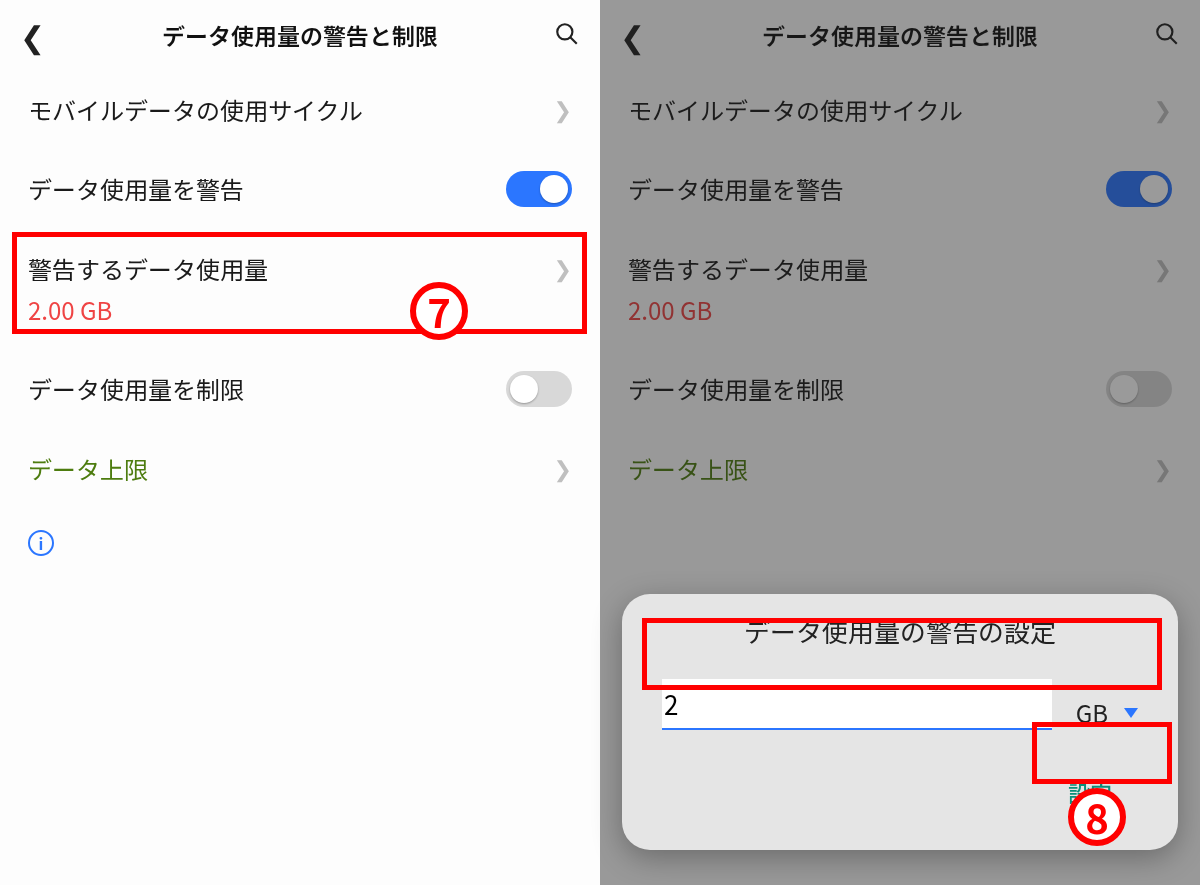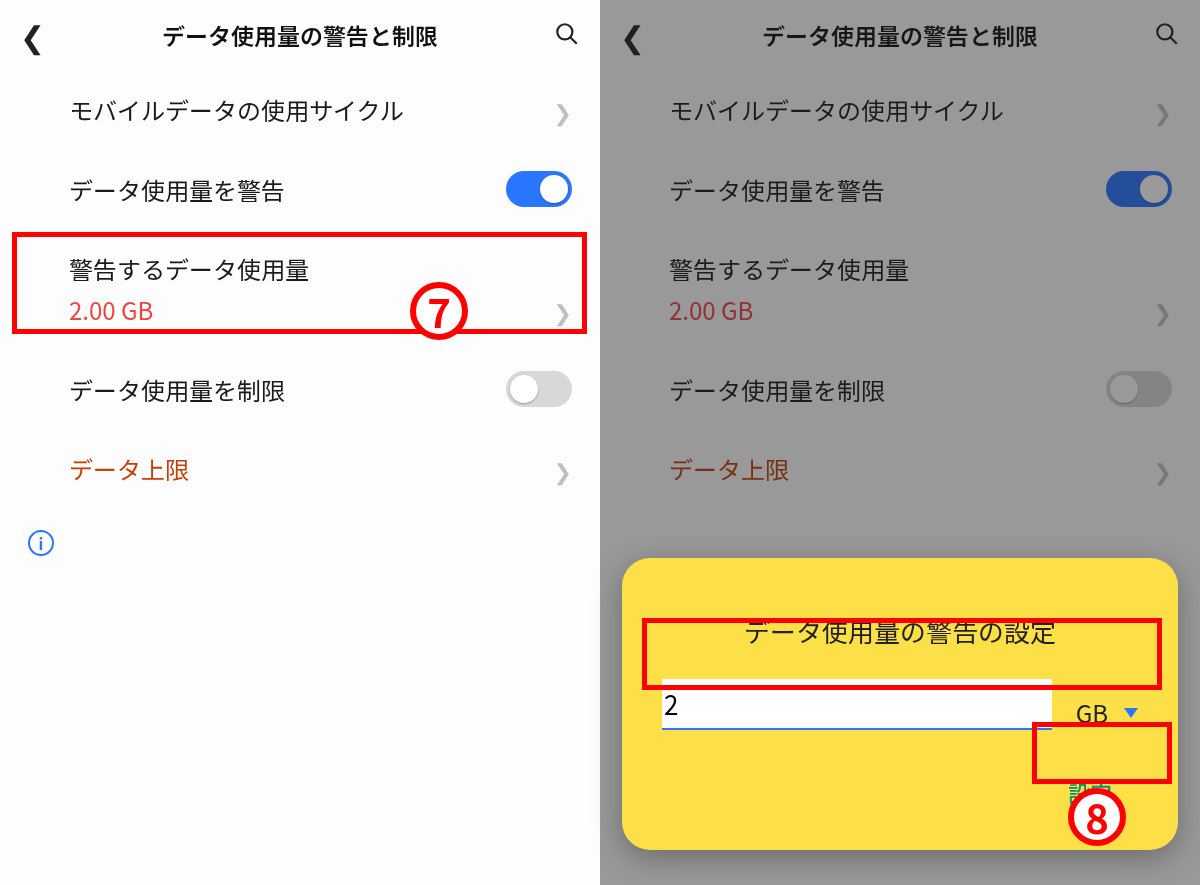--- a/index.html
+++ b/index.html
@@ -6,46 +6,46 @@
   body { width:1200px; height:885px; background:#fff; display:flex; overflow:hidden; }
   .pane { width:600px; height:885px; background:#fdfdfd; position:relative; }
   .pane.right { background:#fdfdfd; }
   .overlay { position:absolute; inset:0; background:rgba(30,30,30,0.45); z-index:5; }
 
   .app-bar { height:70px; display:flex; align-items:center; padding:0 20px; }
   .app-bar .back  { width:40px; font-size:30px; color:#222; cursor:pointer; }
   .app-bar .title { flex:1; text-align:center; font-size:23px; font-weight:600; color:#111; }
   .app-bar .search{ width:40px; text-align:right; font-size:26px; color:#222; cursor:pointer; }
 
-  .item { padding:22px 28px; display:flex; align-items:flex-end; cursor:pointer;margin-left:41px; }
+  .item { padding:22px 28px; display:flex; align-items:flex-start; cursor:pointer; }
   .item .txt { flex:1; }
   .item .txt .main { font-size:24px; color:#1a1a1a; }
   .item .txt .sub  { font-size:24px; color:#ef4444; margin-top:6px; }
-  .item.disabled .txt .main { color:#c2410c; }
+  .item.disabled .txt .main { color:#4d7c0f; }
   .chev { font-size:22px; color:#bfbfbf; }
 
   .toggle { width:66px; height:36px; border-radius:18px; position:relative; }
   .toggle .knob { width:28px; height:28px; border-radius:50%; background:#fff; position:absolute; top:4px; box-shadow:0 1px 2px rgba(0,0,0,0.3); }
   .toggle.on  { background:#2b76ff; }
   .toggle.on .knob { right:4px; }
   .toggle.off { background:#d8d8d8; }
   .toggle.off .knob { left:4px; }
 
   .info { display:flex; padding:22px 28px 0 28px; }
   .info .icon { width:50px; font-size:22px; color:#2b76ff; }
   .info .icon .circ { width:26px; height:26px; border:2px solid #2b76ff; border-radius:50%; display:flex; align-items:center; justify-content:center; font-size:16px; font-weight:bold; }
   .info .msg { flex:1; font-size:19px; line-height:1.8; color:#777; }
 
   
   .call-box { position:absolute; border:5px solid #ff0000; z-index:20; pointer-events:none; }
   
   .badge { position:absolute; width:58px; height:58px; border:6px solid #ff0000; border-radius:50%; background:#fff; color:#ff0000; font-size:40px; font-weight:700; display:flex; align-items:center; justify-content:center; z-index:30; pointer-events:none; }
 
   
-  .dialog { position:absolute; left:22px; right:22px; bottom:35px; background:#fde047; border-radius:28px; z-index:10; padding:54px 40px 32px 40px; box-shadow:0 8px 30px rgba(0,0,0,0.3); }
+  .dialog { position:absolute; left:22px; right:22px; bottom:35px; background:#e5e5e5; border-radius:28px; z-index:10; padding:18px 40px 32px 40px; box-shadow:0 8px 30px rgba(0,0,0,0.3); }
   .dialog .dtitle { font-size:26px; color:#222; text-align:center; margin-bottom:30px; }
   .dialog .row { display:flex; align-items:flex-end; gap:24px; }
   .dialog .inp { flex:1; border:none; border-bottom:2px solid #2b76ff; font-size:26px; padding:6px 2px; outline:none; }
   .dialog .unit { font-size:24px; color:#222; display:flex; align-items:center; gap:16px; cursor:pointer; }
   .dialog .unit .tri { width:0; height:0; border-left:7px solid transparent; border-right:7px solid transparent; border-top:10px solid #2b76ff; }
   .dialog .actions { display:flex; justify-content:flex-end; margin-top:36px; }
   .dialog .btn { font-size:22px; color:#0a8f7a; padding:10px 26px; cursor:pointer; font-weight:500; }
 </style>
 </head>
 <body>

